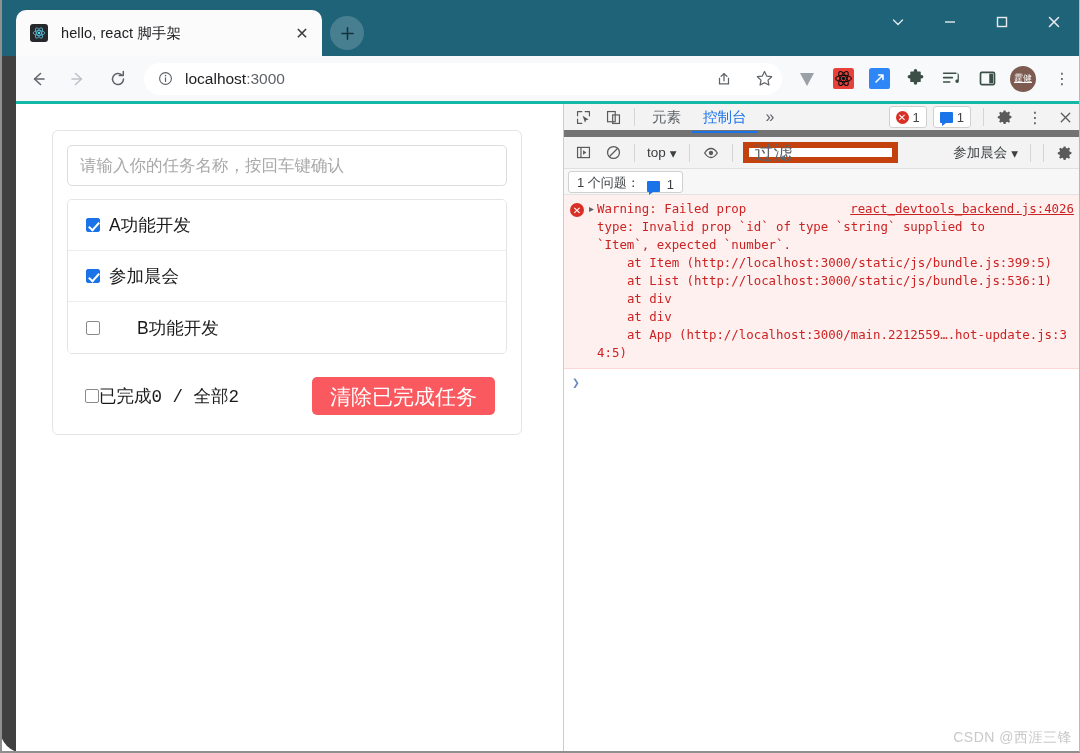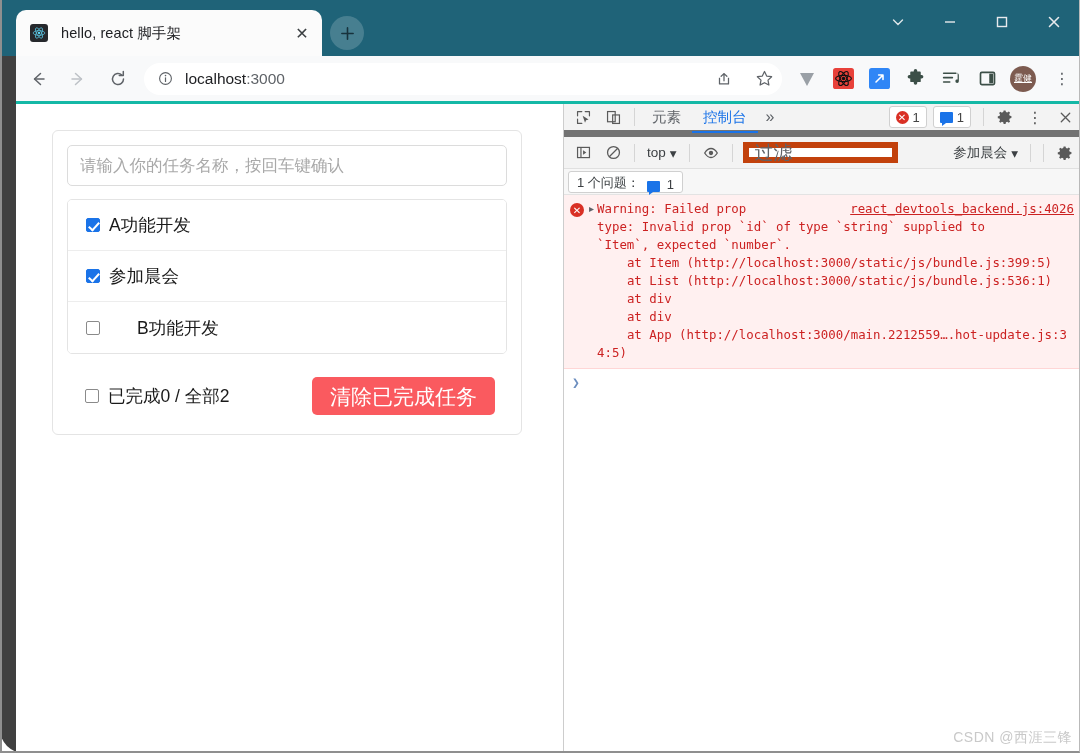--- a/index.html
+++ b/index.html
@@ -141,21 +141,21 @@
     width:4px; height:9px; border:solid #fff; border-width:0 2px 2px 0;
     transform: rotate(42deg);
   }
   .todo-label { margin-left: 9px; font-size: 17.5px; color:#1a1a1a; }
 
   .todo-footer {
     margin-top: 22px; height: 40px;
     display:flex; align-items:center;
     padding-left: 18px; padding-right: 12px;
   }
-  .footer-count { margin-left: 9px; font-size: 17.5px; color:#1a1a1a; }
+  .footer-count { font-size: 17.5px; color:#1a1a1a;font-family:Liberation Mono, monospace; }
   .clear-btn {
     margin-left: auto;
     background: #fa5a5f; color: #fff;
     border: none; border-radius: 5px;
     height: 38px; padding: 6px 18px;
     font-size: 21px;
     font-family: Liberation Sans, sans-serif;
     cursor: pointer;
   }
 

